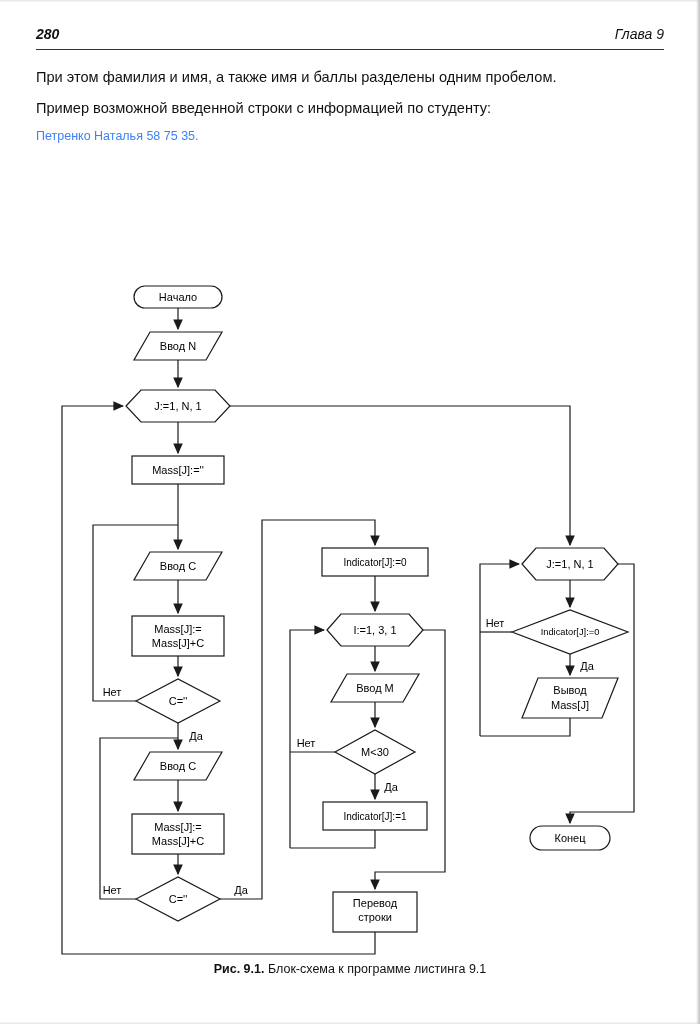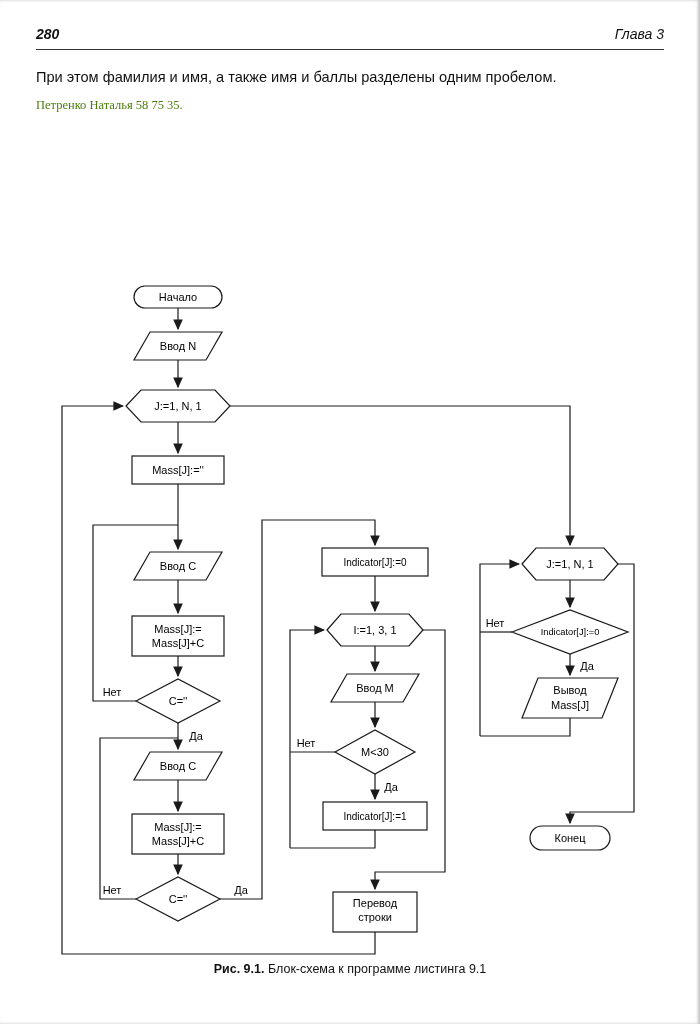--- a/index.html
+++ b/index.html
@@ -19,22 +19,22 @@
     border-bottom:1.5px solid #333;
     font-style:italic;font-size:14px;
   }
   .header .pagenum{font-weight:bold;}
   .content{margin:17px 38px 8px 36px;}
   p.body{
     font-size:14.6px;line-height:1.5;text-align:justify;
     margin:0 0 9px 0;
   }
   p.code{
-    font-family:Liberation Serif, serif;
-    font-size:12.5px;color:#4d7c0f;
+    font-family:Liberation Sans, sans-serif;
+    font-size:12.5px;color:#3b82f6;
     margin:2px 0 12px 0;
   }
   svg.flow{position:absolute;left:0;top:0;pointer-events:none;}
   .flow .shape{fill:#ffffff;stroke:#1a1a1a;stroke-width:1.2;}
   .flow .wire{fill:none;stroke:#1a1a1a;stroke-width:1.2;}
   .flow text{
     font-family:"Liberation Sans",sans-serif;
     font-size:11px;fill:#000;text-anchor:middle;
   }
   .flow text.fs10{font-size:10px;}
@@ -45,25 +45,26 @@
   }
   .caption .cap-bold{font-weight:bold;}
 </style>
 </head>
 <body>
 
 <div class="page">
 
   <div class="header">
     <span class="pagenum">280</span>
-    <span class="chapter">Глава 3</span>
+    <span class="chapter">Глава 9</span>
   </div>
 
   <div class="content">
     <p class="body">При этом фамилия и имя, а также имя и баллы разделены одним пробелом.</p>
+    <p class="body">Пример возможной введенной строки с информацией по студенту:</p>
     <p class="code">Петренко Наталья 58 75 35.</p>
   </div>
 
   <svg class="flow" width="700" height="1024" viewBox="0 0 700 1024" xmlns="http://www.w3.org/2000/svg">
     <defs>
       <marker id="arr" markerWidth="9" markerHeight="8" refX="8" refY="4" orient="auto">
         <path d="M0,0 L9,4 L0,8 z" fill="#1a1a1a"></path>
       </marker>
     </defs>
 

